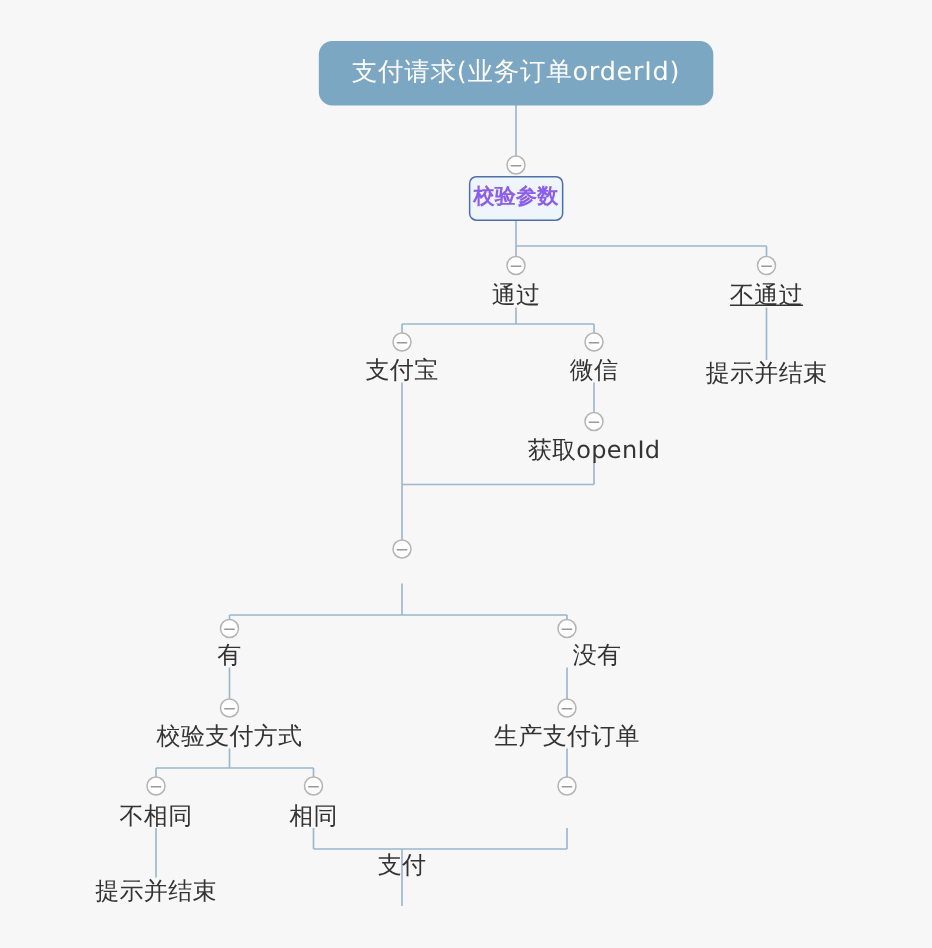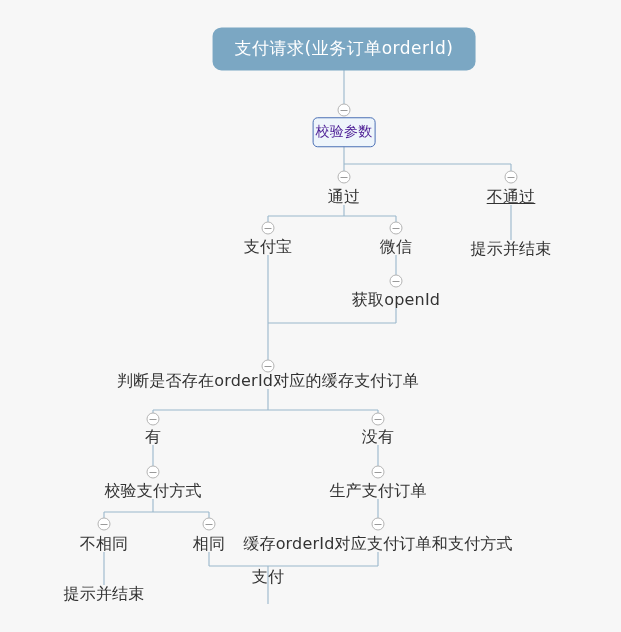--- a/index.html
+++ b/index.html
@@ -45,21 +45,22 @@
     padding: 11px 22px;
     font-size: 17px;
     letter-spacing: 0.5px;
   }
   .node.boxed {
     background: #eef5fb;
     border: 1px solid #4a6fb5;
     border-radius: 5px;
     padding: 5px 2px;
     font-size: 14px;
-    color: #4c1d95;
+    color: #8b5cf6;
+    font-weight: bold;
   }
   .toggle {
     position: absolute;
     width: 13px;
     height: 13px;
     transform: translate(-50%, -50%);
     border: 1px solid #b4b4b4;
     border-radius: 50%;
     background: #ffffff;
     box-sizing: border-box;
@@ -145,40 +146,38 @@
   <div class="toggle" style="left:268px; top:228px;"></div>
   <div class="node" style="left:268px; top:247px;">支付宝</div>
 
   <div class="toggle" style="left:396px; top:228px;"></div>
   <div class="node" style="left:396px; top:247px;">微信</div>
 
   <div class="toggle" style="left:396px; top:281px;"></div>
   <div class="node" style="left:396px; top:300px;">获取openId</div>
 
   <div class="toggle" style="left:268px; top:366px;"></div>
-  <div class="node" style="left:268px; top:381px;">判断是否存在orderId对应的缓存支付订单</div>
 
   <div class="toggle" style="left:153px; top:419px;"></div>
   <div class="node" style="left:153px; top:437px;">有</div>
 
   <div class="toggle" style="left:378px; top:419px;"></div>
-  <div class="node" style="left:378px; top:437px;">没有</div>
+  <div class="node" style="left:398px; top:437px;">没有</div>
 
   <div class="toggle" style="left:153px; top:472px;"></div>
   <div class="node" style="left:153px; top:491px;">校验支付方式</div>
 
   <div class="toggle" style="left:378px; top:472px;"></div>
   <div class="node" style="left:378px; top:491px;">生产支付订单</div>
 
   <div class="toggle" style="left:104px; top:524px;"></div>
   <div class="node" style="left:104px; top:544px;text-align:center;">不相同</div>
 
   <div class="toggle" style="left:209px; top:524px;"></div>
   <div class="node" style="left:209px; top:544px;">相同</div>
 
   <div class="node" style="left:104px; top:594px;">提示并结束</div>
 
   <div class="toggle" style="left:378px; top:524px;"></div>
-  <div class="node" style="left:378px; top:544px;">缓存orderId对应支付订单和支付方式</div>
 
   <div class="node" style="left:268px; top:577px;">支付</div>
 
 </div>
 
 </body></html>

